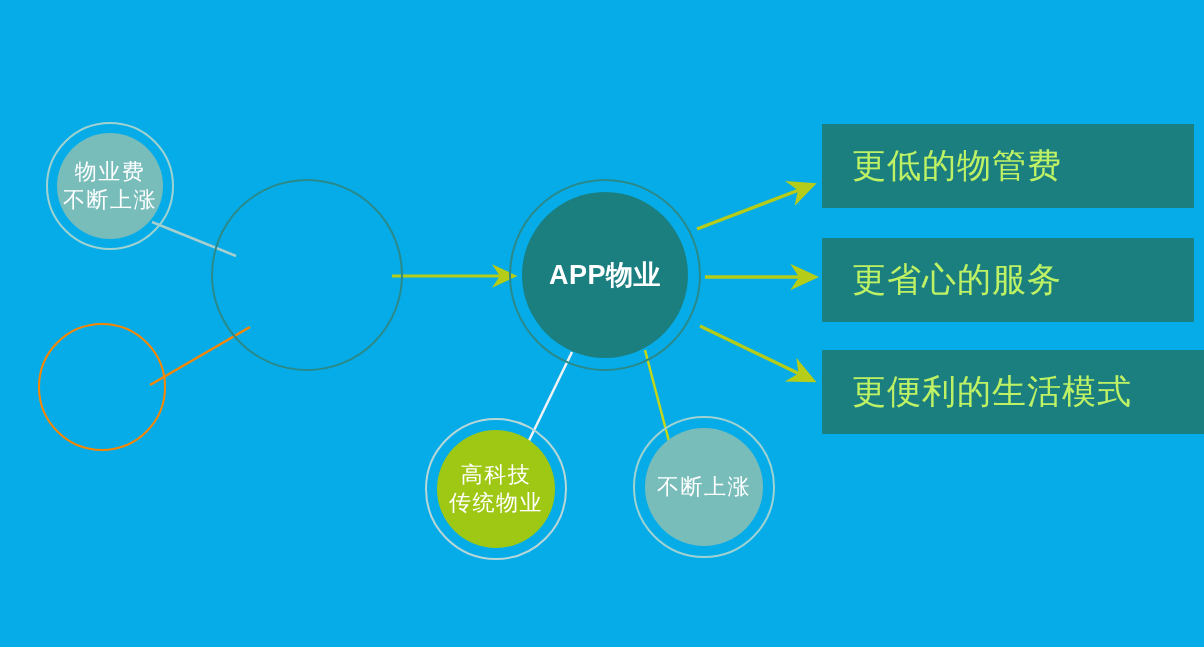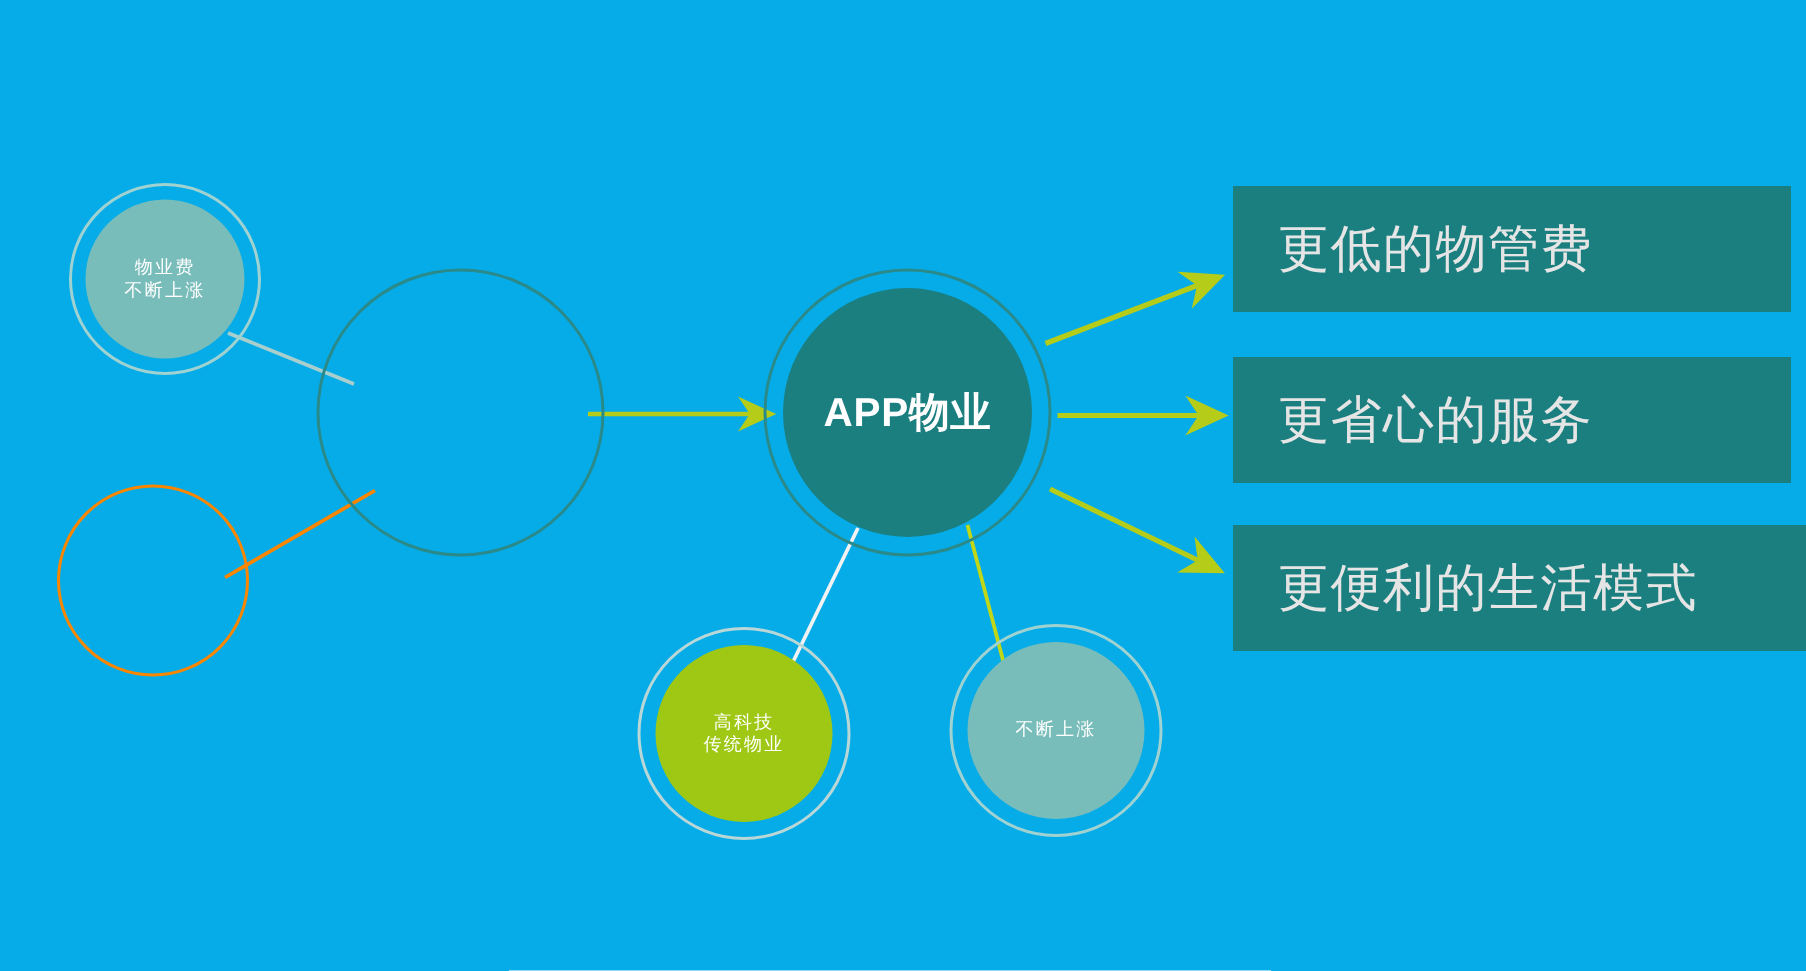--- a/index.html
+++ b/index.html
@@ -60,21 +60,21 @@
     border-color: #2a8a8a;
   }
   #hub-app { left: 522px; top: 192px; width: 166px; height: 166px; }
   #ring-app {
     left: 509px; top: 179px; width: 192px; height: 192px;
     border-color: #2a8a8a;
   }
 
   
   .sat {
-    font-size: 12px;
+    font-size: 22px;
     font-weight: normal;
     letter-spacing: 1.5px;
   }
   #sat-fee {
     left: 57px; top: 133px; width: 106px; height: 106px;
     background: #79bdbb;
   }
   #ring-fee {
     left: 46px; top: 122px; width: 128px; height: 128px;
     border-color: #9fd2d0;
@@ -101,21 +101,21 @@
   }
   #ring-scale {
     left: 633px; top: 416px; width: 142px; height: 142px;
     border-color: #9fd2d0;
   }
 
   
   .bar {
     position: absolute;
     background: #1b7f80;
-    color: #e5e5e5;
+    color: #bef264;
     display: flex;
     align-items: center;
     padding-left: 30px;
     box-sizing: border-box;
     font-size: 34px;
     letter-spacing: 1px;
     z-index: 3;
   }
   #bar-0 { left: 822px; top: 124px; width: 372px; height: 84px; }
   #bar-1 { left: 822px; top: 238px; width: 372px; height: 84px; }

